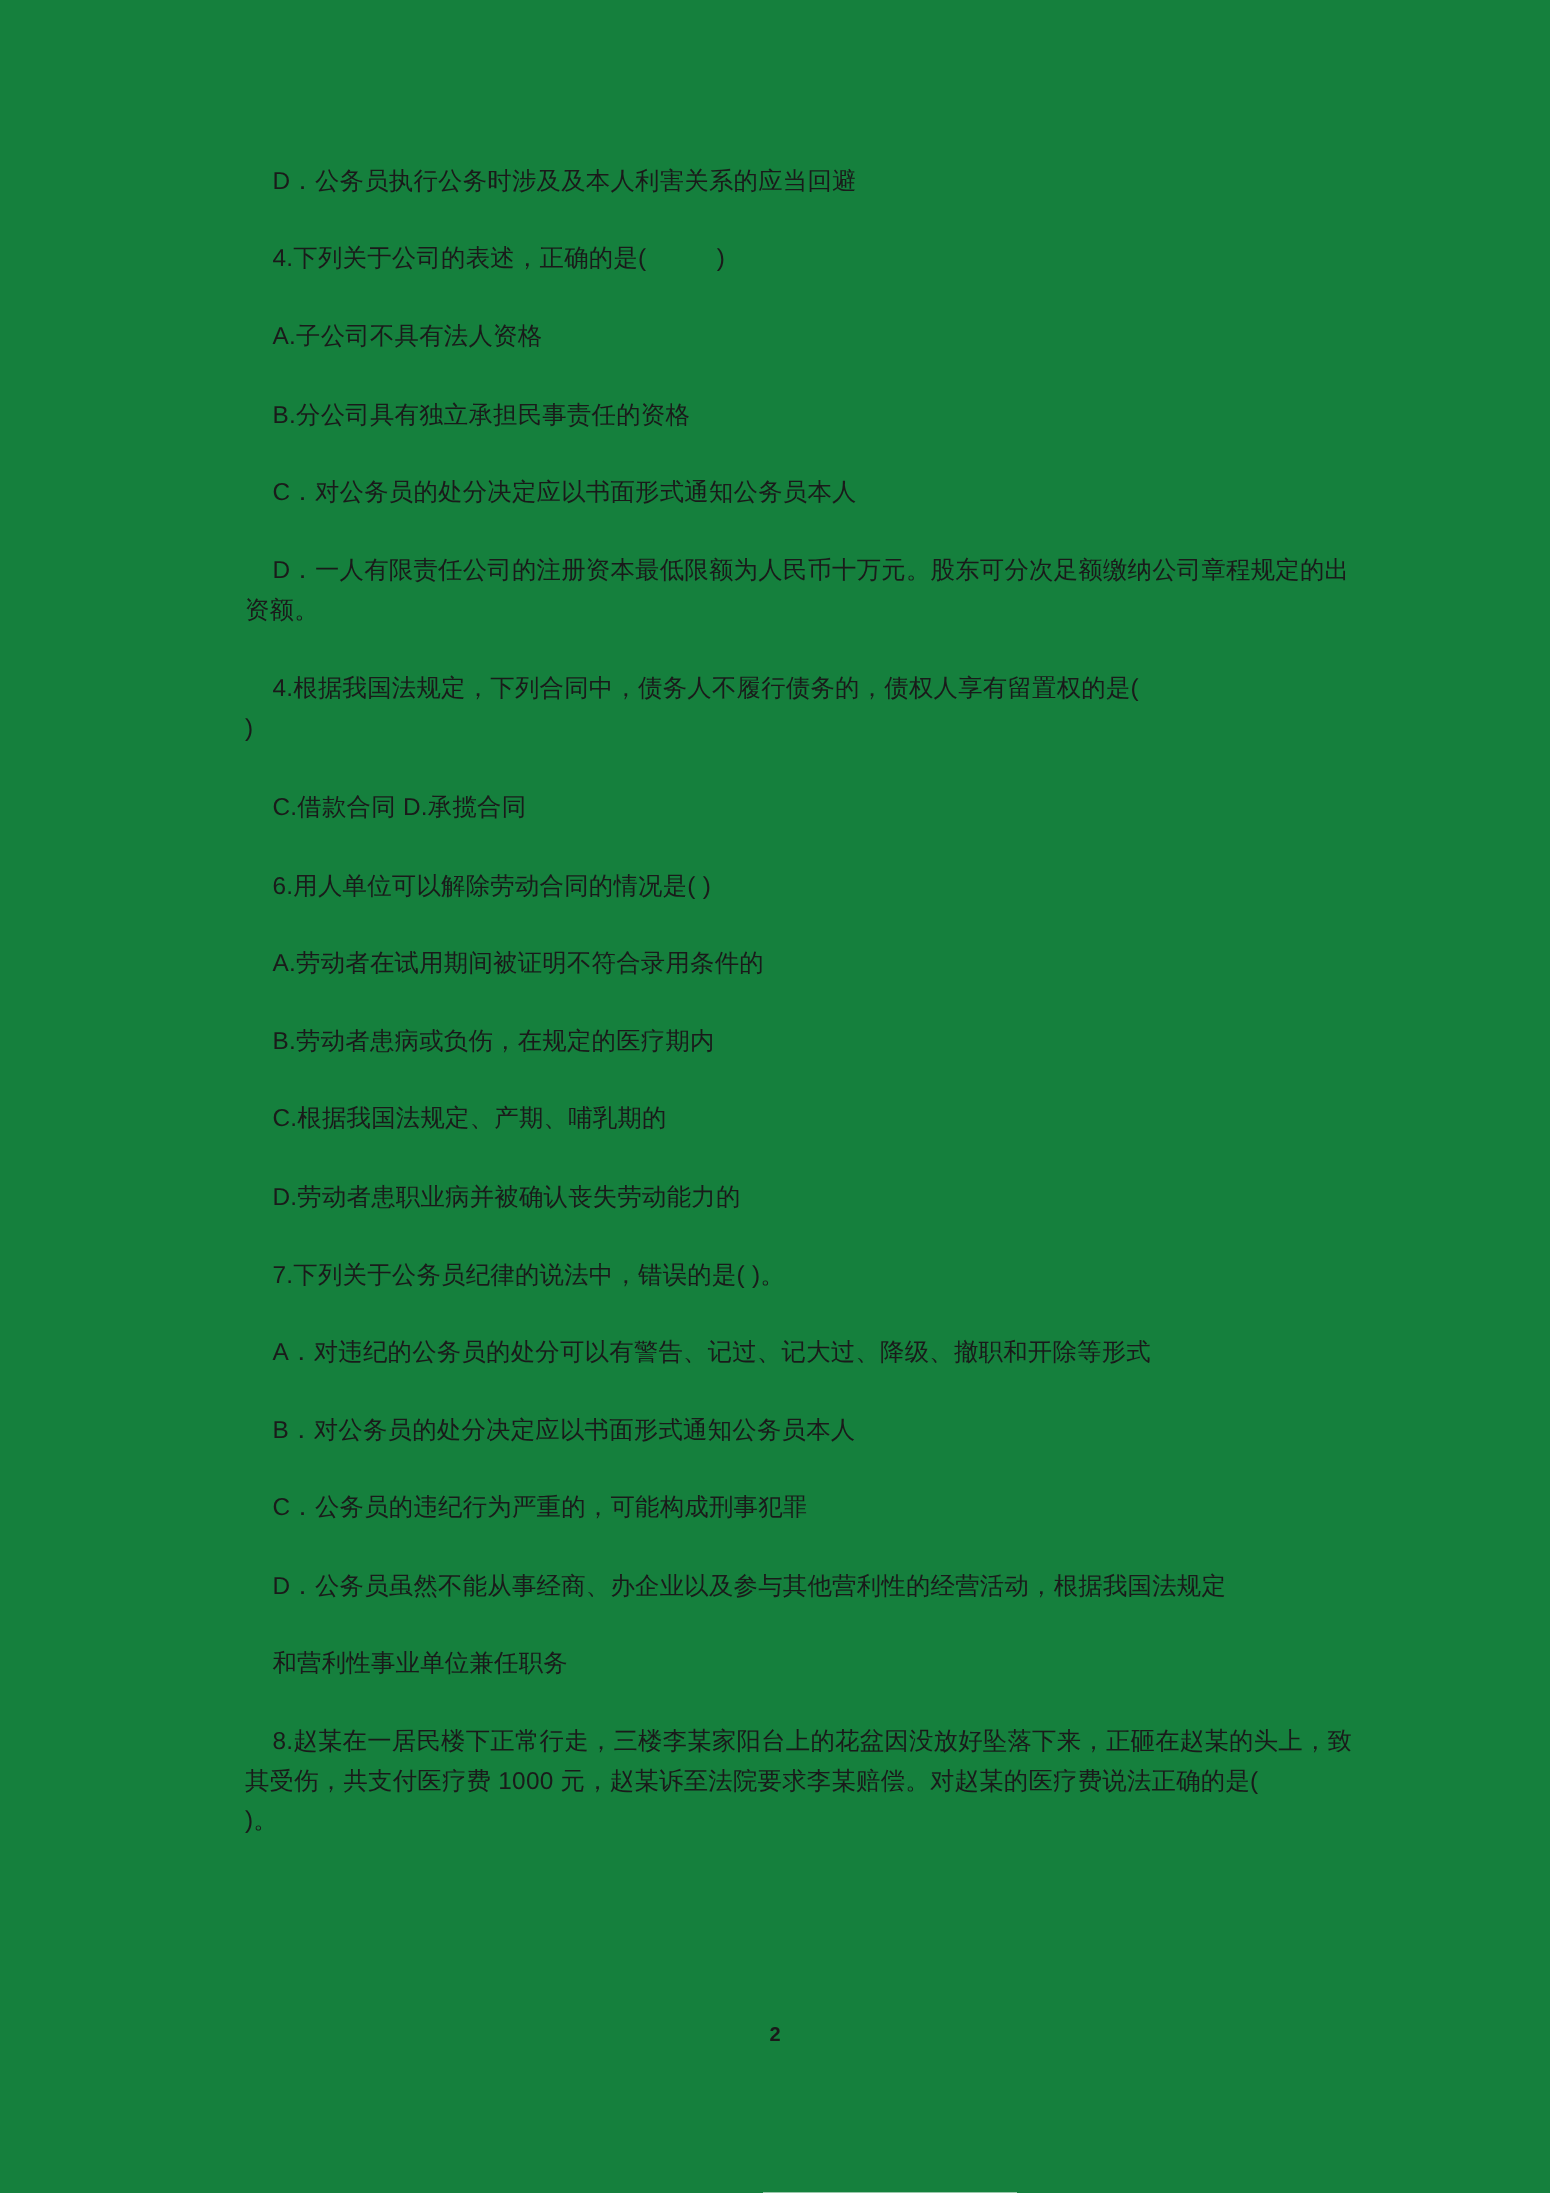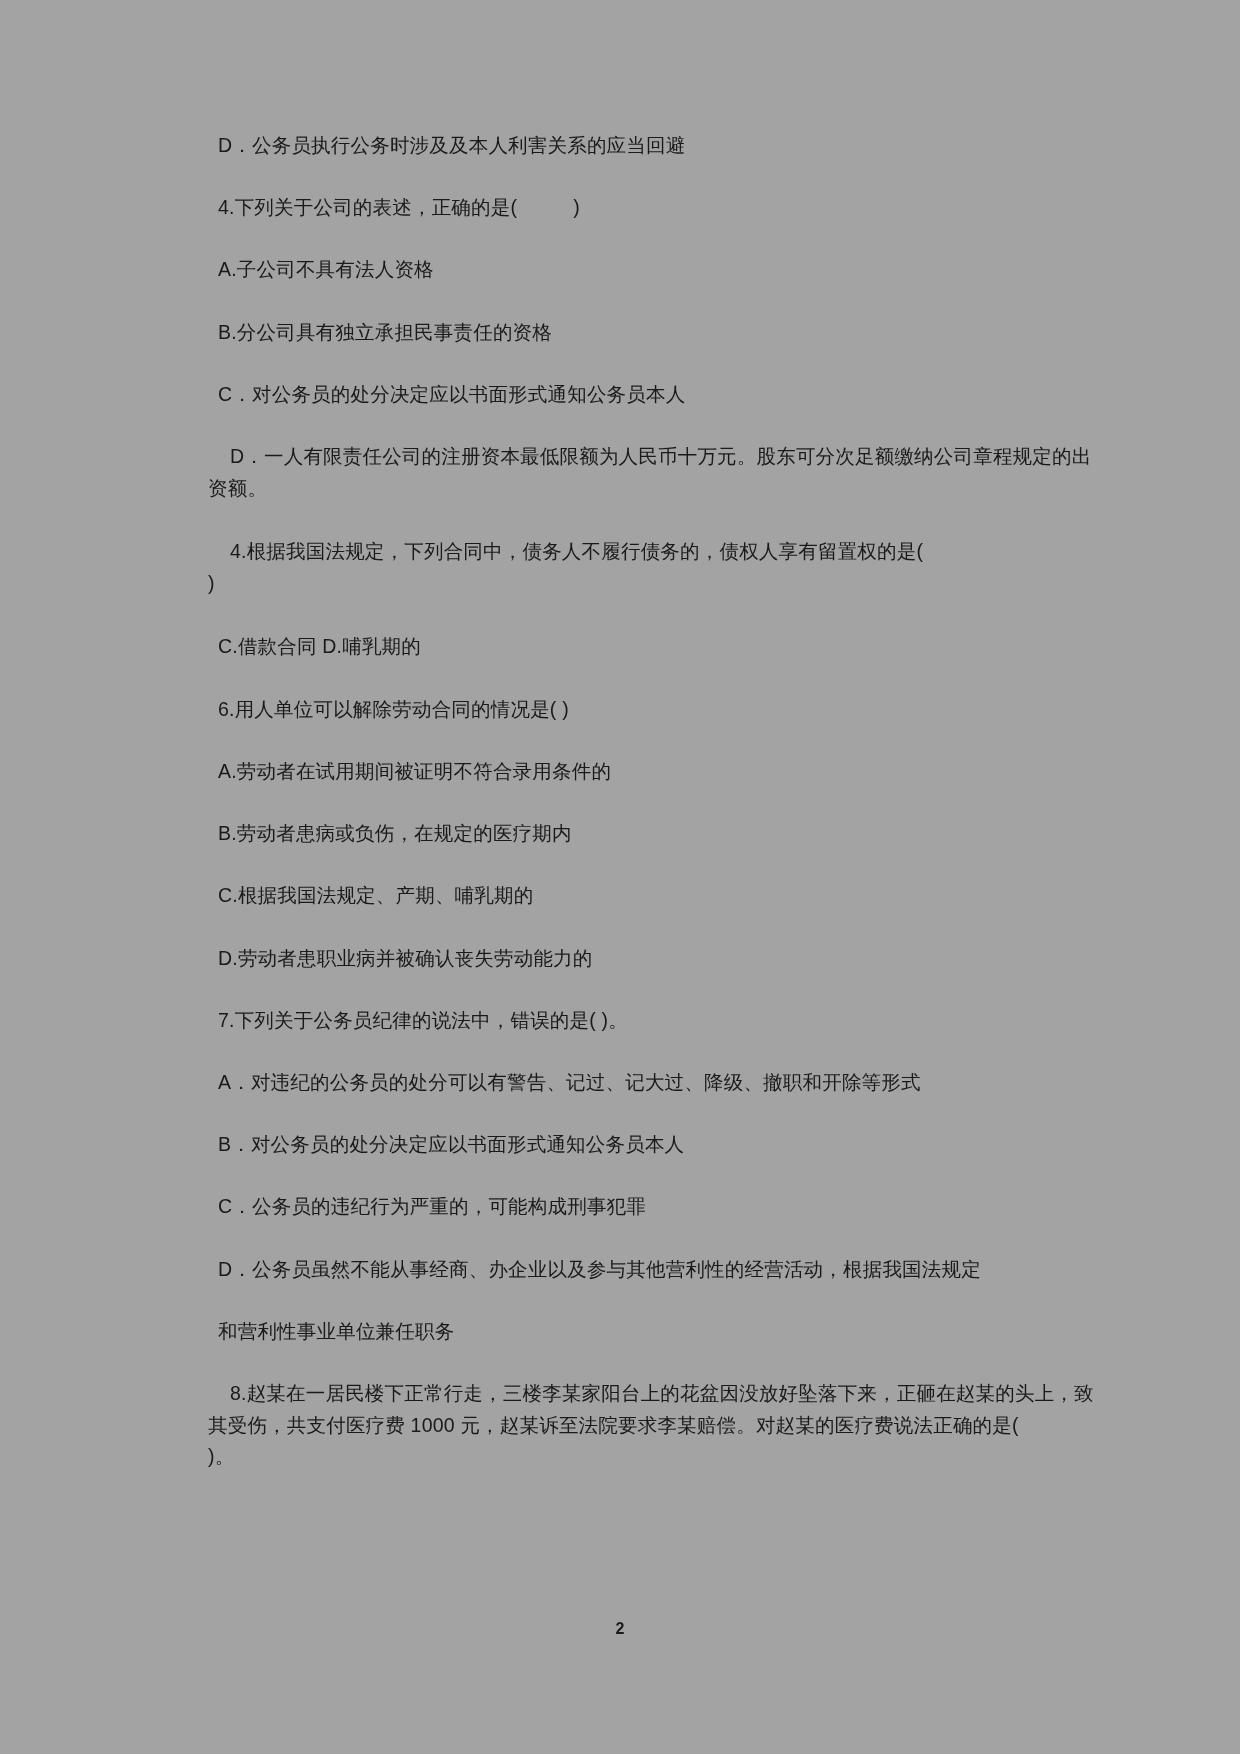--- a/index.html
+++ b/index.html
@@ -5,21 +5,21 @@
   html, body {
     margin: 0;
     padding: 0;
     background: #ffffff;
   }
   .page {
     position: relative;
     width: 1240px;
     height: 1754px;
     margin: 0 auto;
-    background: #a3a3a3;
+    background: #15803d;
     font-family: "Liberation Sans", sans-serif;
     color: #1a1a1a;
     box-sizing: border-box;
   }
   .content {
     position: absolute;
     left: 196px;
     top: 130px;
     width: 860px;
   }
@@ -31,21 +31,20 @@
     text-align: left;
     white-space: pre-wrap;
   }
   .para.indent {
     text-indent: 22px;
   }
   .para.block {
     text-indent: 22px;
     width: 890px;
     line-height: 1.62;
-    margin-left: 12px;
   }
   .footer {
     position: absolute;
     left: 0;
     top: 1620px;
     width: 1240px;
     text-align: center;
     font-size: 16px;
     font-weight: bold;
     color: #1a1a1a;
@@ -58,21 +57,21 @@
 <div class="page">
   <div class="content">
     <p class="para indent">D．公务员执行公务时涉及及本人利害关系的应当回避</p>
     <p class="para indent">4.下列关于公司的表述，正确的是(          )</p>
     <p class="para indent">A.子公司不具有法人资格</p>
     <p class="para indent">B.分公司具有独立承担民事责任的资格</p>
     <p class="para indent">C．对公务员的处分决定应以书面形式通知公务员本人</p>
     <p class="para block">D．一人有限责任公司的注册资本最低限额为人民币十万元。股东可分次足额缴纳公司章程规定的出资额。</p>
     <p class="para block">4.根据我国法规定，下列合同中，债务人不履行债务的，债权人享有留置权的是(
 )</p>
-    <p class="para indent">C.借款合同 D.哺乳期的</p>
+    <p class="para indent">C.借款合同 D.承揽合同</p>
     <p class="para indent">6.用人单位可以解除劳动合同的情况是( )</p>
     <p class="para indent">A.劳动者在试用期间被证明不符合录用条件的</p>
     <p class="para indent">B.劳动者患病或负伤，在规定的医疗期内</p>
     <p class="para indent">C.根据我国法规定、产期、哺乳期的</p>
     <p class="para indent">D.劳动者患职业病并被确认丧失劳动能力的</p>
     <p class="para indent">7.下列关于公务员纪律的说法中，错误的是( )。</p>
     <p class="para indent">A．对违纪的公务员的处分可以有警告、记过、记大过、降级、撤职和开除等形式</p>
     <p class="para indent">B．对公务员的处分决定应以书面形式通知公务员本人</p>
     <p class="para indent">C．公务员的违纪行为严重的，可能构成刑事犯罪</p>
     <p class="para indent">D．公务员虽然不能从事经商、办企业以及参与其他营利性的经营活动，根据我国法规定</p>

